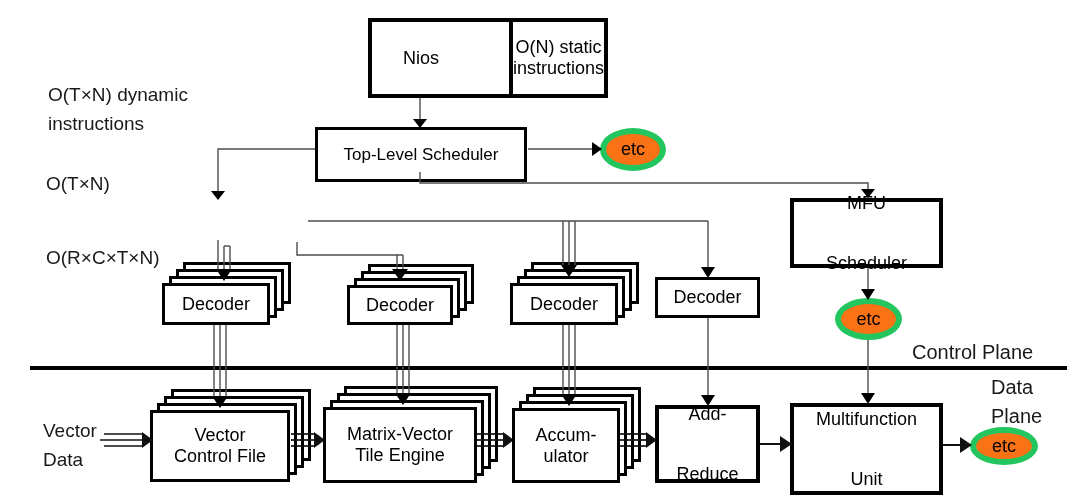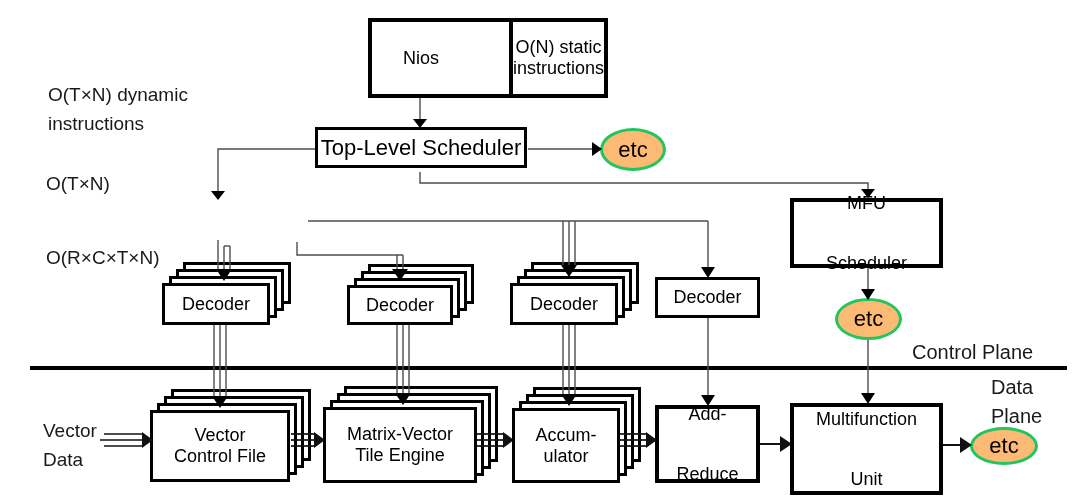--- a/index.html
+++ b/index.html
@@ -8,22 +8,22 @@
     font-family:"Liberation Sans",sans-serif;color:#000;overflow:hidden;
   }
   .box{
     position:absolute;background:#fff;border:3px solid #000;
     display:flex;flex-direction:column;align-items:center;justify-content:center;
     text-align:center;font-size:18px;line-height:21px;box-sizing:border-box;gap:39px;
   }
   .thick{border-width:4px;}
   .lbl{position:absolute;font-size:19px;line-height:29px;color:#1a1a1a;}
   .ellipse{
-    position:absolute;background:#fdba74;border:3px solid #22c55e;border-radius:50%;
-    display:flex;align-items:center;justify-content:center;font-size:22px;box-sizing:border-box;
+    position:absolute;background:#f97316;border:6px solid #22c55e;border-radius:50%;
+    display:flex;align-items:center;justify-content:center;font-size:18px;box-sizing:border-box;
   }
   .stack{position:absolute;}
   .stack .sh{position:absolute;left:0;top:0;right:0;bottom:0;background:#fff;border:3px solid #000;box-sizing:border-box;}
   .sh1{transform:translate(7px,-7px);}
   .sh2{transform:translate(14px,-14px);}
   .sh3{transform:translate(21px,-21px);}
   .stack .main{
     position:absolute;left:0;top:0;right:0;bottom:0;background:#fff;border:3px solid #000;
     display:flex;flex-direction:column;align-items:center;justify-content:center;
     text-align:center;font-size:18px;line-height:21px;box-sizing:border-box;
@@ -49,21 +49,21 @@
   </div>
 
   <div class="box thick" style="left:368px;top:18px;width:240px;height:80px;flex-direction:row;padding:0;align-items:stretch;">
     <div style="width:103px;display:flex;align-items:center;justify-content:center;">Nios</div>
     <div style="flex:1;border-left:4px solid #000;display:flex;flex-direction:column;align-items:center;justify-content:center;">
       <span class="ln">O(N) static</span>
       <span class="ln">instructions</span>
     </div>
   </div>
 
-  <div class="box" style="left:315px;top:127px;width:212px;height:41px;font-size:22px;">Top-Level Scheduler</div>
+  <div class="box" style="left:315px;top:127px;width:212px;height:55px;font-size:17px;">Top-Level Scheduler</div>
 
   <div class="ellipse" style="left:600px;top:128px;width:66px;height:43px;">etc</div>
 
 
   <div class="box thick" style="left:790px;top:198px;width:153px;height:70px;">
     <span class="ln">MFU</span>
     <span class="ln">Scheduler</span>
   </div>
 
   <div class="ellipse" style="left:835px;top:298px;width:67px;height:42px;">etc</div>

